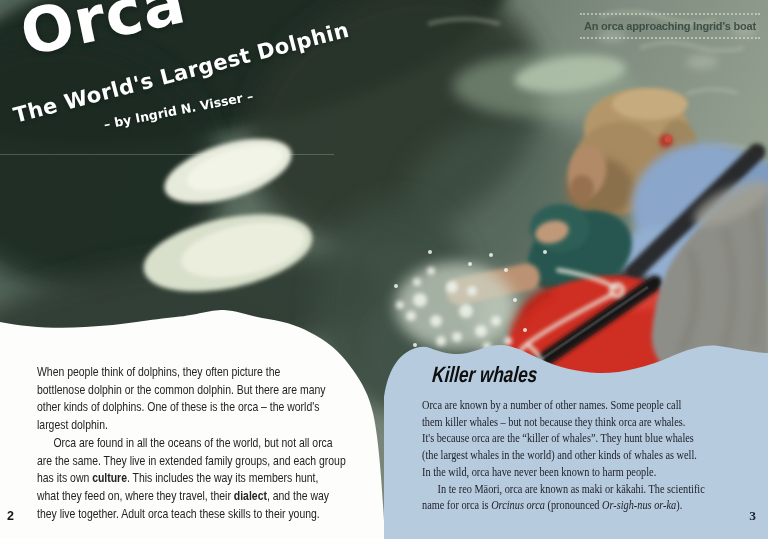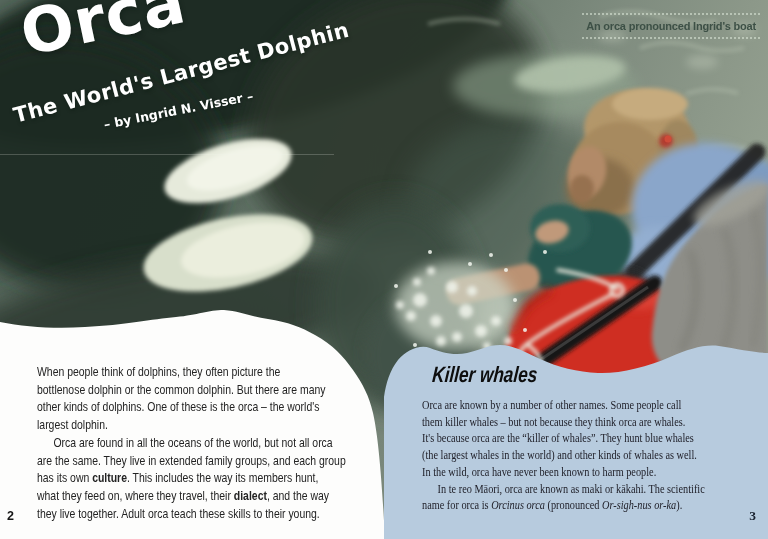--- a/index.html
+++ b/index.html
@@ -217,21 +217,21 @@
 
     <path d="M0,322 C25,327 55,329 85,327 C125,325 152,319 176,317 C198,315 208,310 224,310 C240,311 252,317 268,319 C288,322 301,327 315,335 C333,345 343,356 353,370 C363,384 369,396 373,413 C377,431 381,461 385,539 L0,539 Z" fill="#fdfdfc"></path>
     <path d="M384,539 L384,397 C386,383 390,370 398,360 C406,351 419,344 430,348 C441,352 453,356 467,353 C480,350 488,345 500,345 C513,345 524,352 540,359 C557,367 578,372 598,373 C619,374 647,367 670,357 C689,349 704,344 719,346 C738,349 757,353 768,353 L768,539 Z" fill="#b7cbde"></path>
   </svg>
 
   <div class="title-main">Orca</div>
   <div class="title-sub">The World's Largest Dolphin</div>
   <div class="title-by">– by Ingrid N. Visser –</div>
   <div class="title-rule"></div>
 
-  <div class="photo-caption">An orca pronounced Ingrid's boat</div>
+  <div class="photo-caption">An orca approaching Ingrid's boat</div>
 
   <div class="left-text">
     <p>When people think of dolphins, they often picture the
 bottlenose dolphin or the common dolphin. But there are many
 other kinds of dolphins. One of these is the orca – the world's
 largest dolphin.</p>
     <p class="indent"><span>Orca are found in all the oceans of the world, but not all orca
 are the same. They live in extended family groups, and each group
 has its own </span><b>culture</b><span>. This includes the way its members hunt,
 what they feed on, where they travel, their </span><b>dialect</b><span>, and the way

